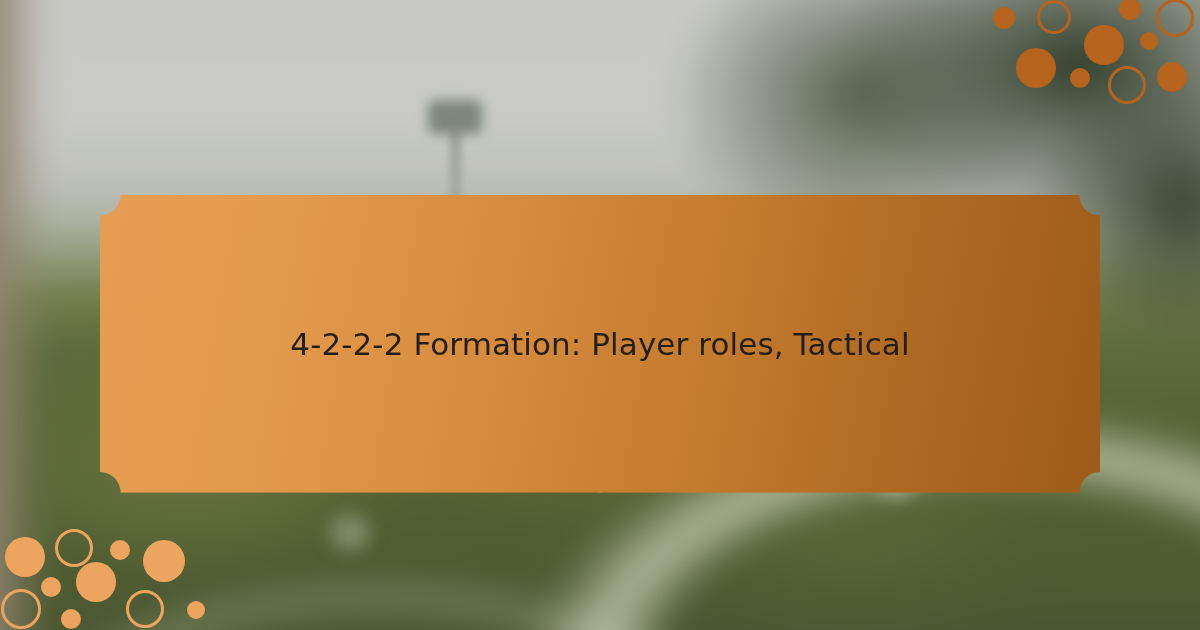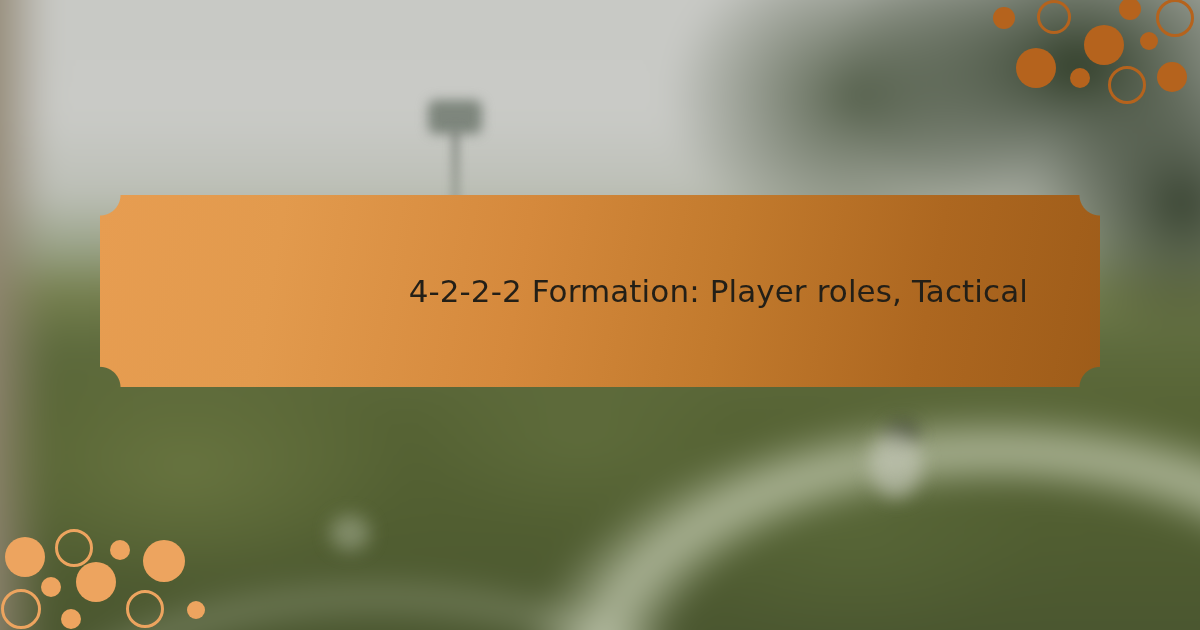--- a/index.html
+++ b/index.html
@@ -108,32 +108,32 @@
   }
   #deco-top-right { right: 0; top: 0; width: 220px; height: 112px; }
   #deco-bottom-left { left: 0; bottom: 0; width: 232px; height: 112px; }
 
   
   #title-card {
     position: absolute;
     left: 100px;
     top: 195px;
     width: 1000px;
-    height: 192px;
+    height: 298px;
     background: linear-gradient(100deg,
         #e79d51 0%,
         #e29a4d 18%,
         #d5893c 42%,
         #c27a2d 62%,
         #ad6720 82%,
         #9e5c19 100%);
     box-shadow: 0 2px 10px rgba(0,0,0,0.22);
     display: flex;
     align-items: center;
-    justify-content: flex-end;
+    justify-content: center;
     
     -webkit-mask:
       radial-gradient(circle 20px at 0 0,    transparent 0 20px, #000 21px) top left / 50.2% 50.2% no-repeat,
       radial-gradient(circle 20px at 100% 0, transparent 0 20px, #000 21px) top right / 50.2% 50.2% no-repeat,
       radial-gradient(circle 20px at 0 100%, transparent 0 20px, #000 21px) bottom left / 50.2% 50.2% no-repeat,
       radial-gradient(circle 20px at 100% 100%, transparent 0 20px, #000 21px) bottom right / 50.2% 50.2% no-repeat;
     mask:
       radial-gradient(circle 20px at 0 0,    transparent 0 20px, #000 21px) top left / 50.2% 50.2% no-repeat,
       radial-gradient(circle 20px at 100% 0, transparent 0 20px, #000 21px) top right / 50.2% 50.2% no-repeat,
       radial-gradient(circle 20px at 0 100%, transparent 0 20px, #000 21px) bottom left / 50.2% 50.2% no-repeat,

